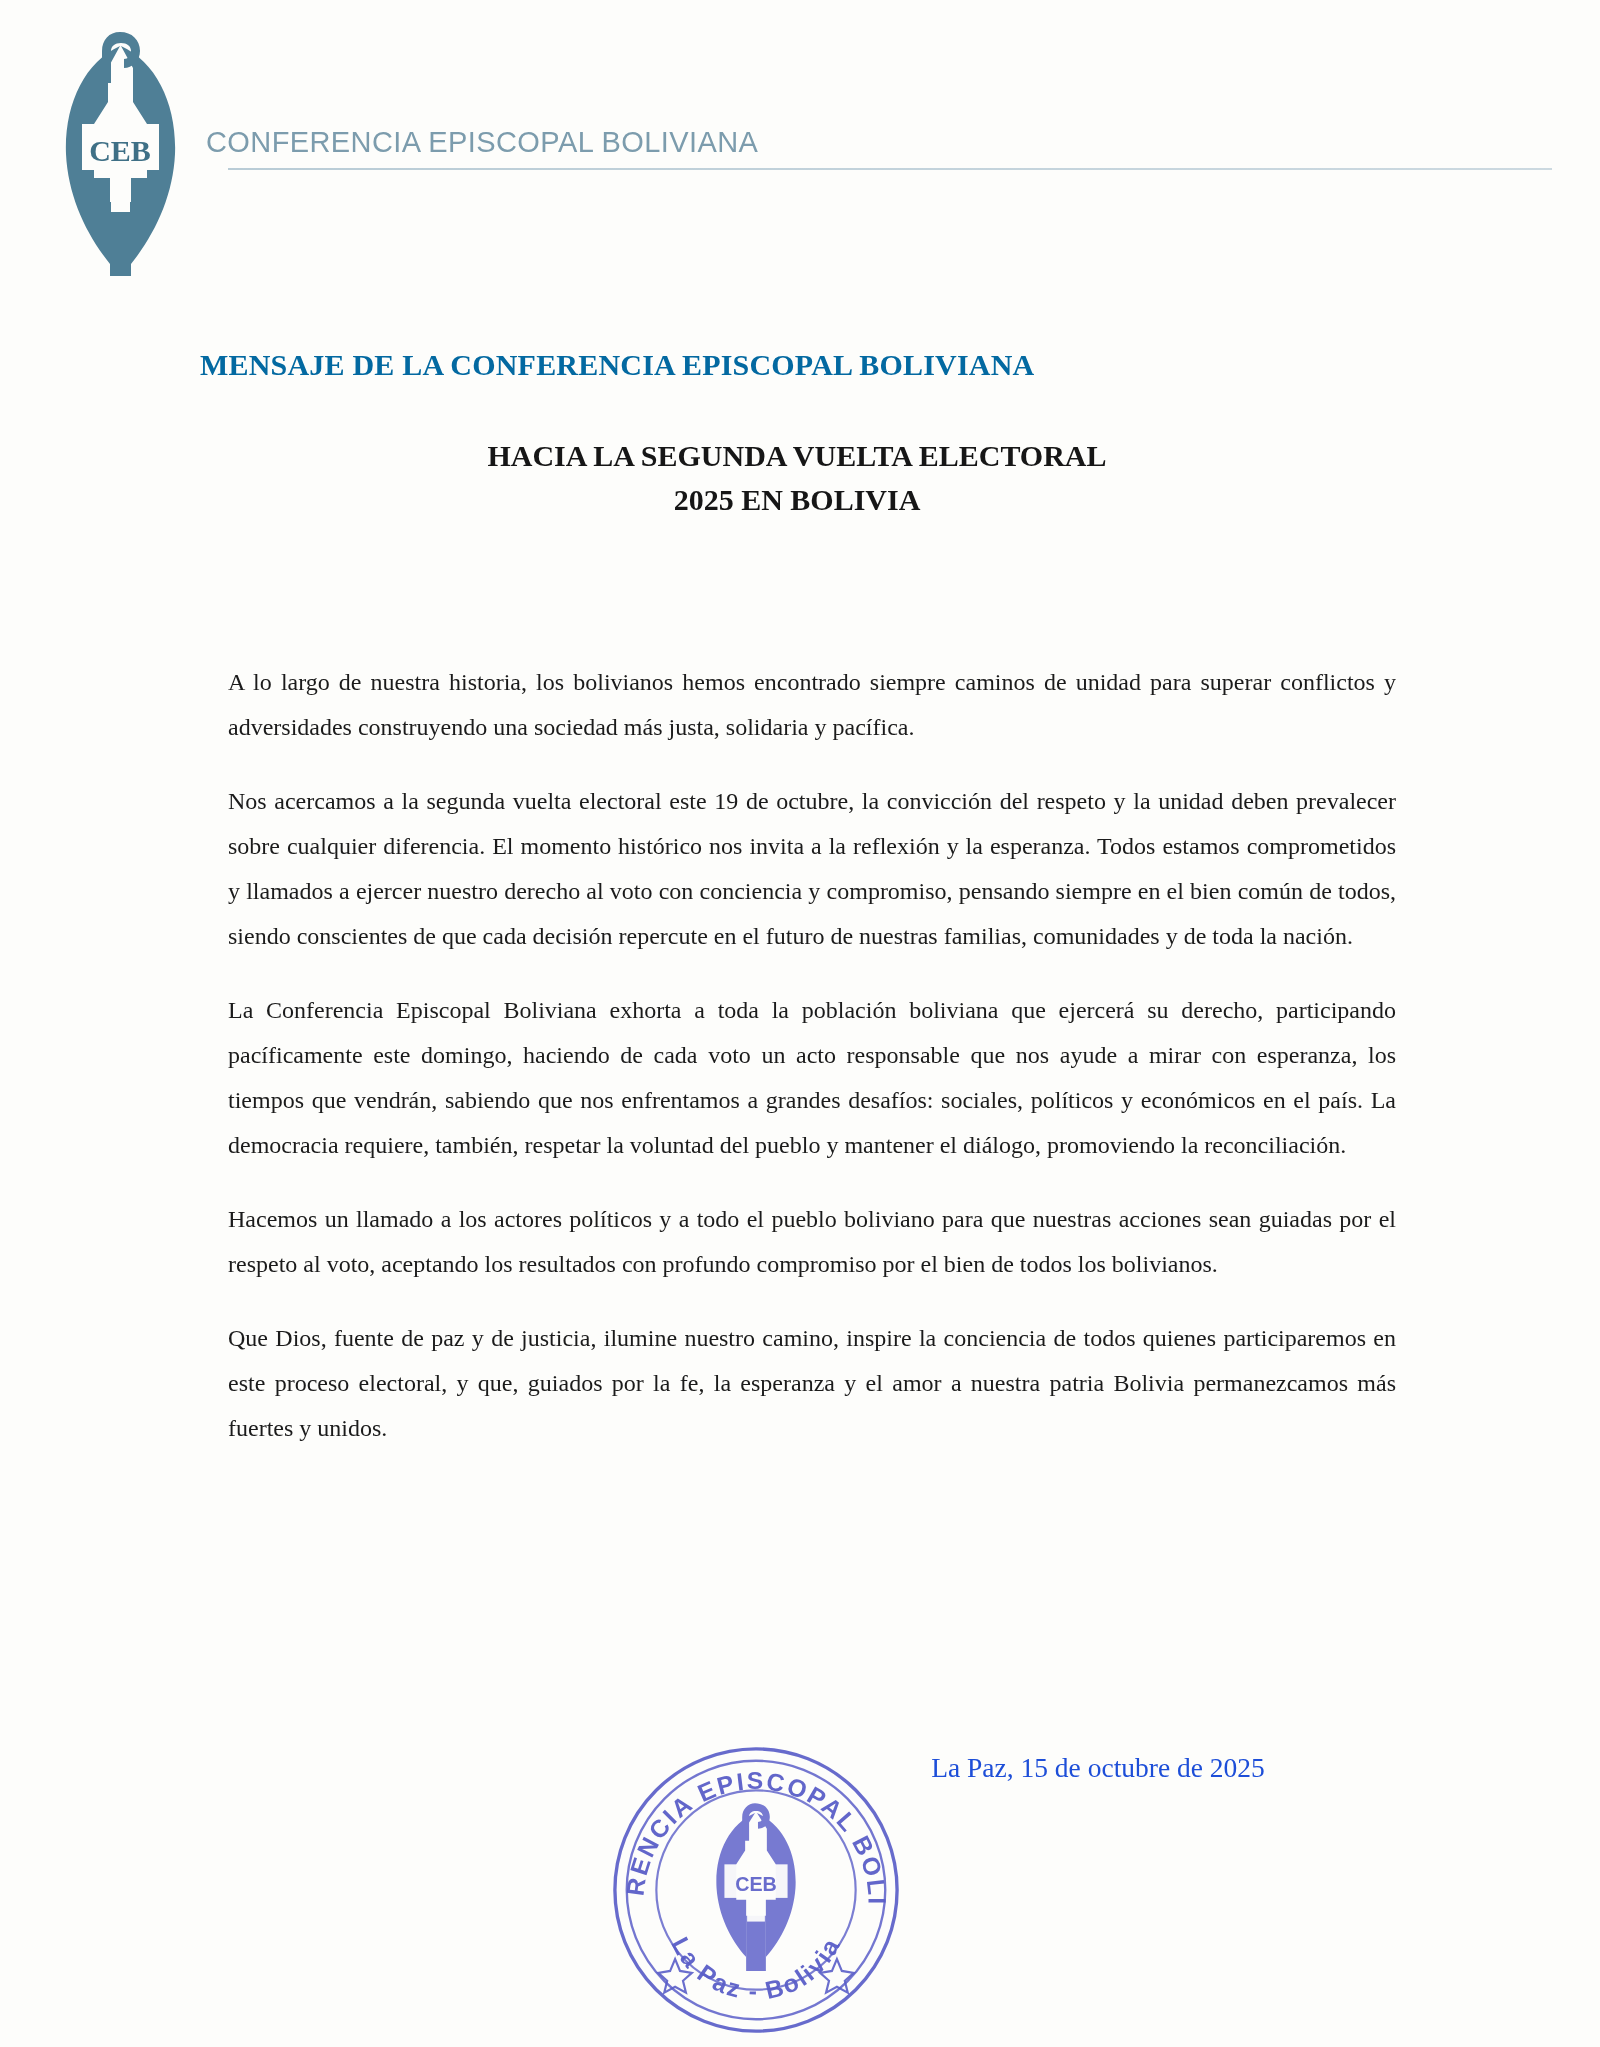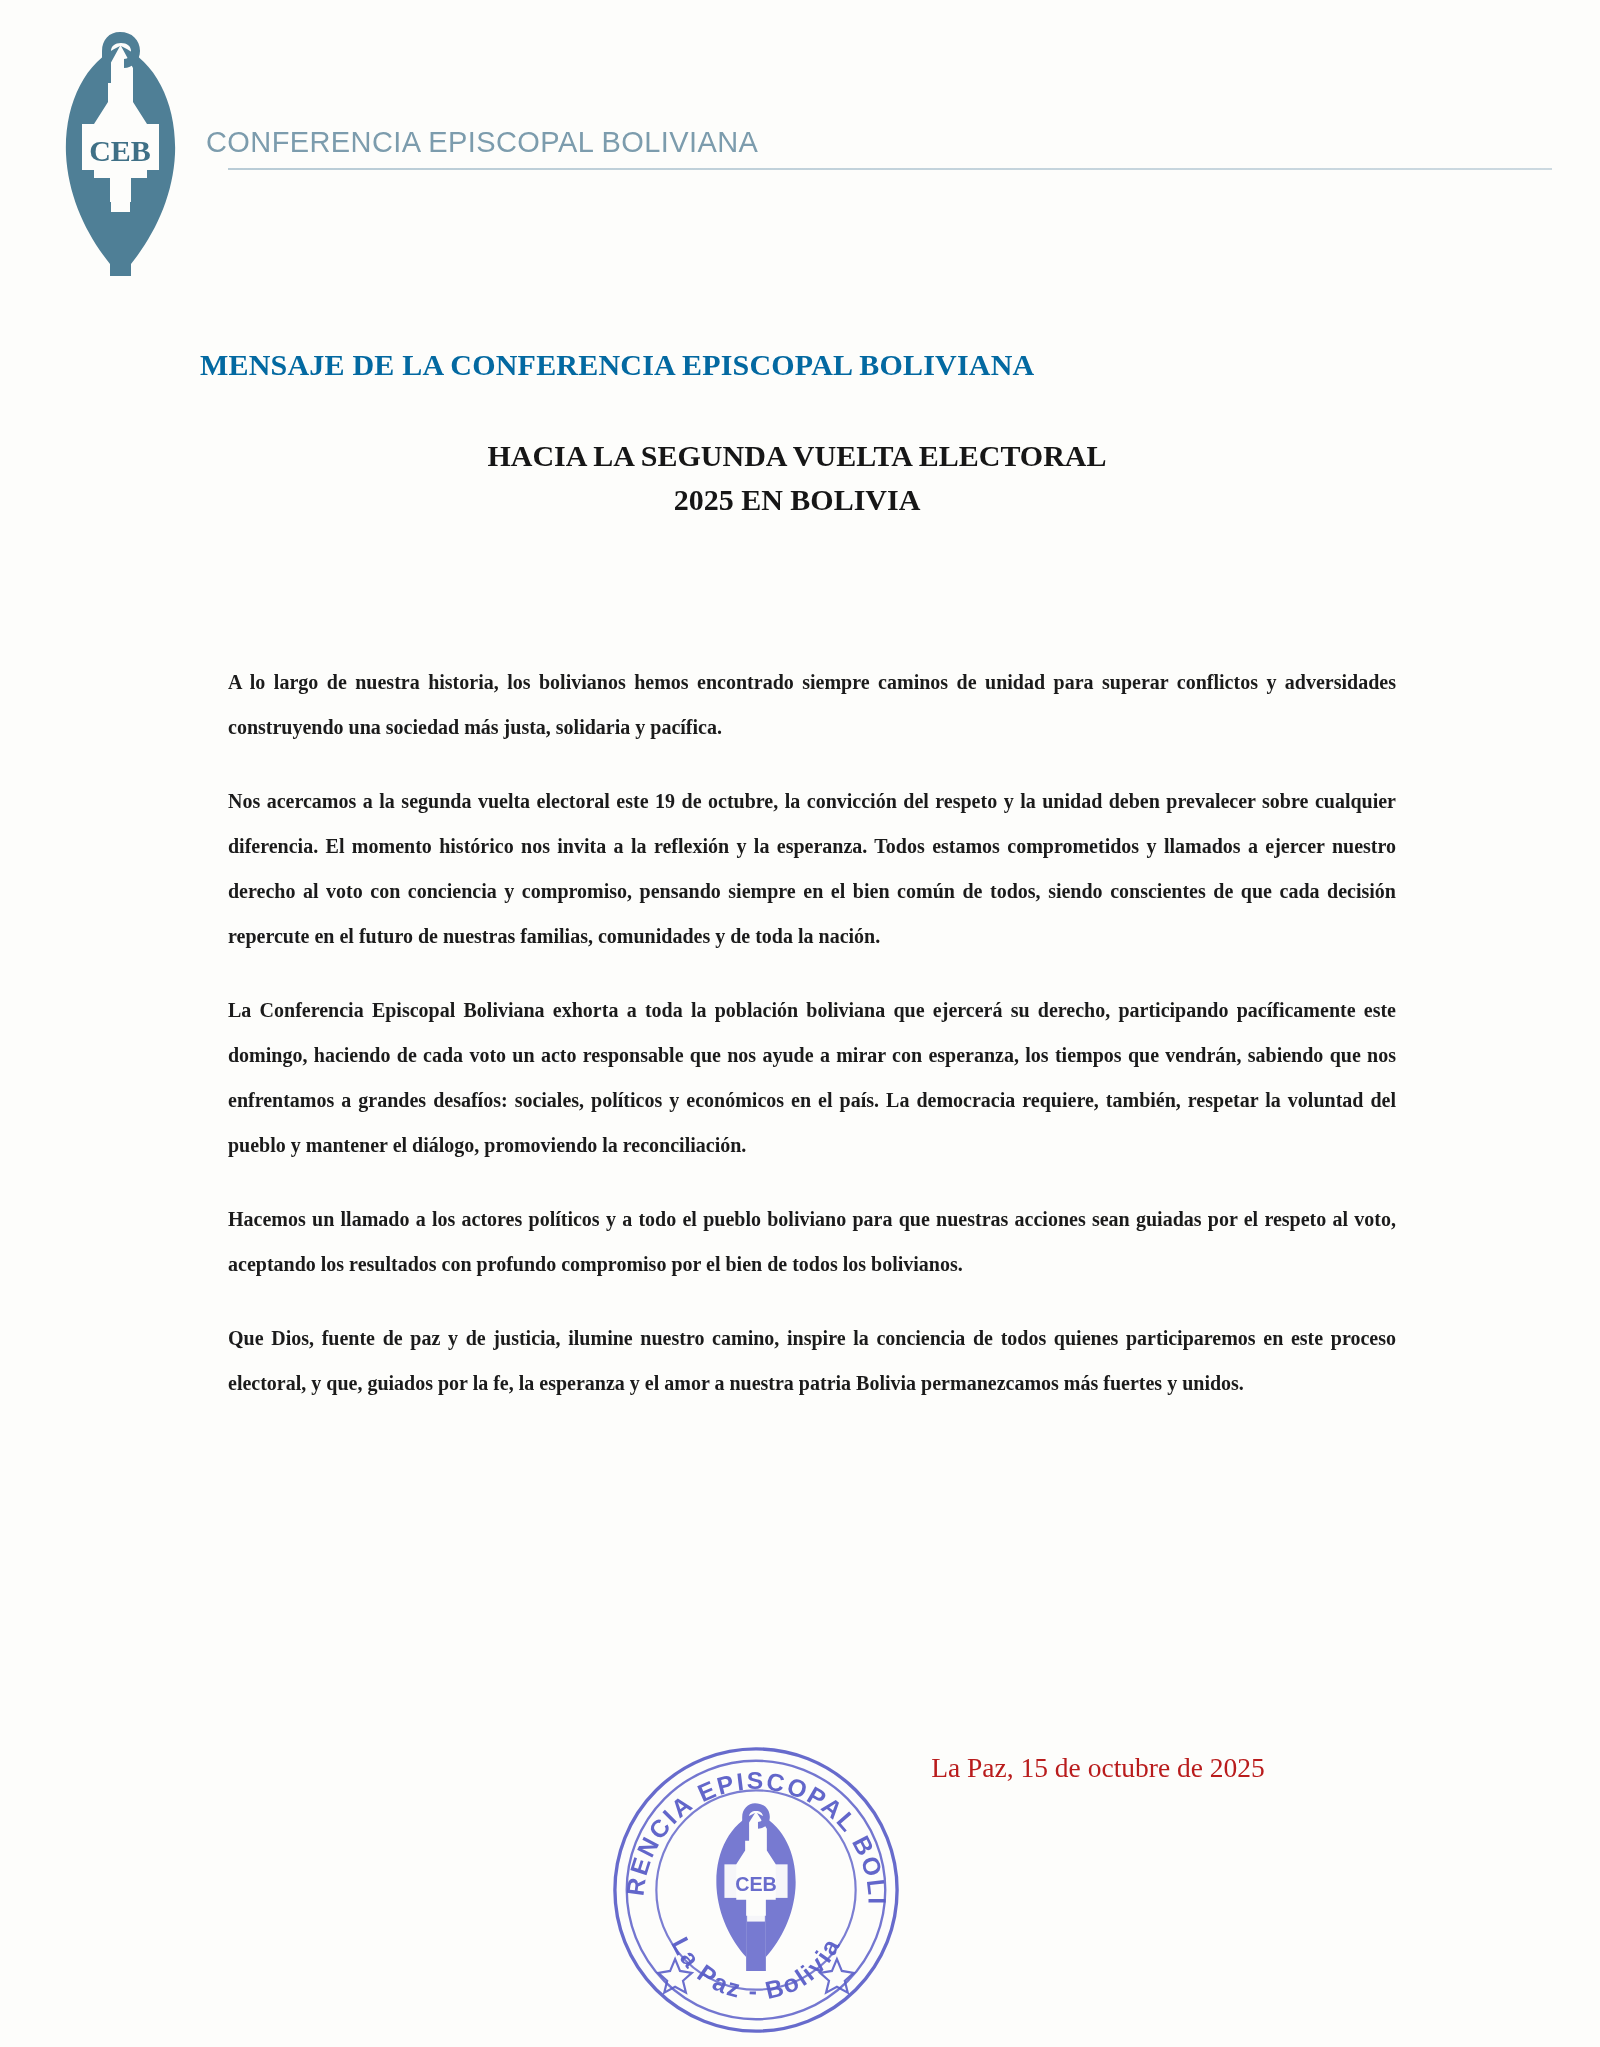--- a/index.html
+++ b/index.html
@@ -109,40 +109,39 @@
   
   .body-col {
     position: absolute;
     left: 228px;
     top: 660px;
     width: 1168px;
   }
   .para {
     margin: 0 0 29px 0;
     font-family: "Liberation Serif", serif;
-    font-size: 20px;
+    font-size: 24px;
     line-height: 45px;
     text-align: justify;
     text-justify: inter-word;
     color: #1b1b1b;
     hyphens: none;
-    font-weight: bold;
   }
   .para:last-child { margin-bottom: 0; }
 
   
   .dateline {
     position: absolute;
     left: 800px;
     top: 1752px;
     width: 596px;
     text-align: center;
     font-family: "Liberation Serif", serif;
     font-size: 27.5px;
-    color: #b91c1c;
+    color: #1d4ed8;
   }
 
   
   .seal {
     position: absolute;
     left: 608px;
     top: 1742px;
     width: 296px;
     height: 296px;
   }

